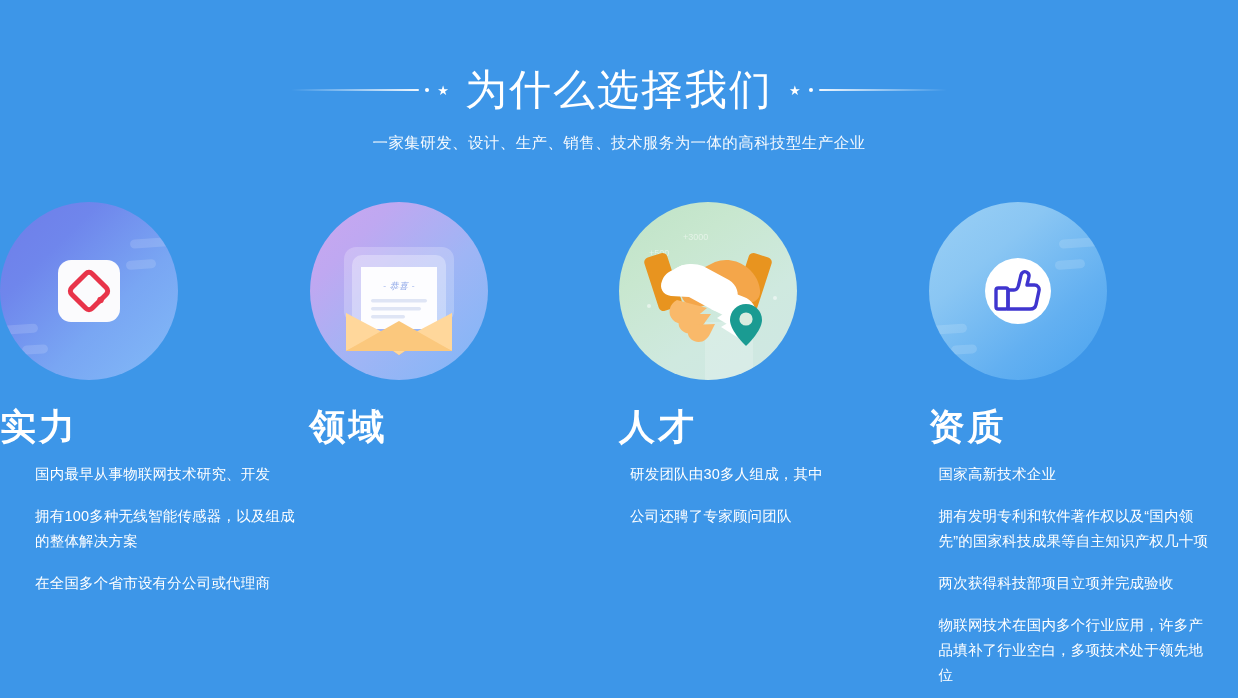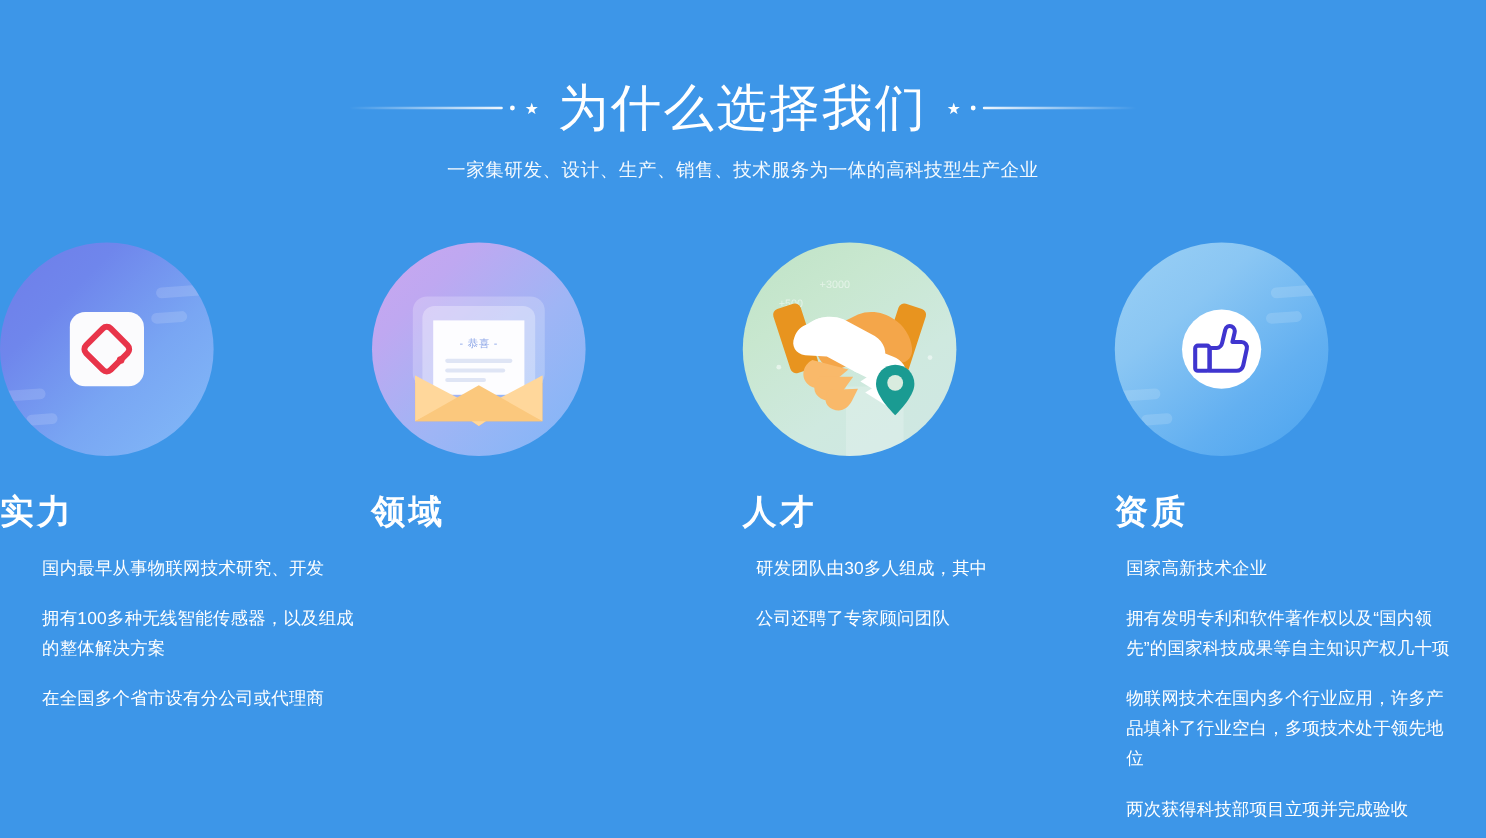--- a/index.html
+++ b/index.html
@@ -48,25 +48,25 @@
     overflow:hidden;
   }
   .circle .streak {
     position:absolute; height:9px; border-radius:6px; background:rgba(255,255,255,.14);
   }
   .s1 { width:52px; top:36px;  right:-4px;  transform:rotate(-4deg); }
   .s2 { width:30px; top:58px;  right:22px;  transform:rotate(-4deg); }
   .s3 { width:46px; bottom:46px; left:-8px; transform:rotate(-4deg); }
   .s4 { width:26px; bottom:26px; left:22px; transform:rotate(-4deg); }
 
-  .glyph { position:absolute; inset:0; display:flex; align-items:center; justify-content:center; }
+  .glyph { position:absolute; inset:0; display:flex; align-items:center; justify-content:center;font-style:italic; }
 
   .col-title {
     margin-top:30px; color:#ffffff;
-    font-size:28px; font-weight:700; letter-spacing:3px; line-height:34px;
+    font-size:36px; font-weight:700; letter-spacing:3px; line-height:34px;
   }
 
   .col-body { width:100%; padding:0 14px 0 35px; margin-top:18px; }
   .col .col-body { }
   .col:nth-child(2) .col-body { padding-left:13px; padding-right:0px; }
   .col:nth-child(3) .col-body { padding-left:11px; padding-right:0px; }
   .col:nth-child(4) .col-body { padding-left:10px; padding-right:23px; }
   .para {
     color:#ffffff; font-size:14.5px; font-weight:400;
     line-height:25px; letter-spacing:.2px; margin-bottom:17px;
@@ -222,19 +222,19 @@
                        L53.5 31 C56.5 31 58.7 33.8 58 36.7 L55 50.6
                        C54.4 53.2 52.1 55 49.4 55 L27 55 Z"></path>
             </g>
           </svg>
         </div>
       </div>
       <div class="col-title">资质</div>
       <div class="col-body">
         <p class="para">国家高新技术企业</p>
         <p class="para">拥有发明专利和软件著作权以及“国内领先”的国家科技成果等自主知识产权几十项</p>
+        <p class="para">两次获得科技部项目立项并完成验收</p>
         <p class="para">物联网技术在国内多个行业应用，许多产品填补了行业空白，多项技术处于领先地位</p>
-        <p class="para">两次获得科技部项目立项并完成验收</p>
       </div>
     </div>
 
   </div>
 </div>
 
 </body></html>

